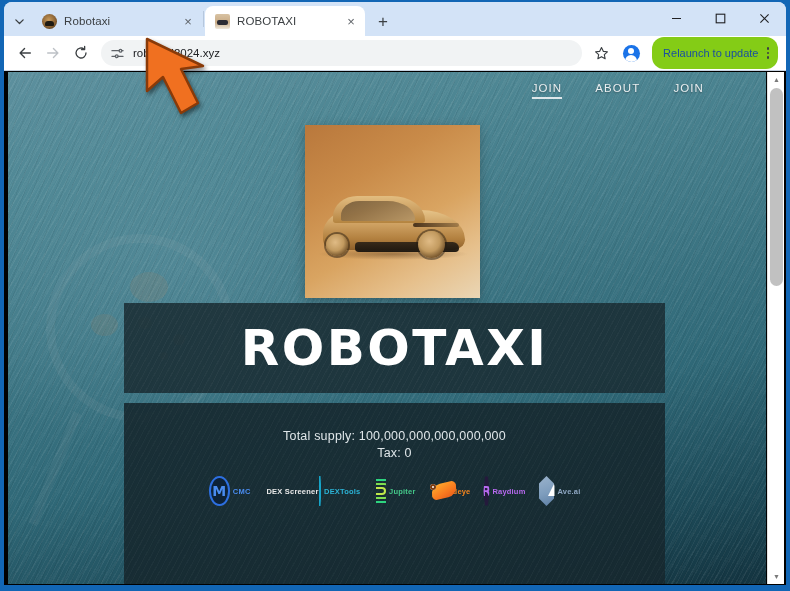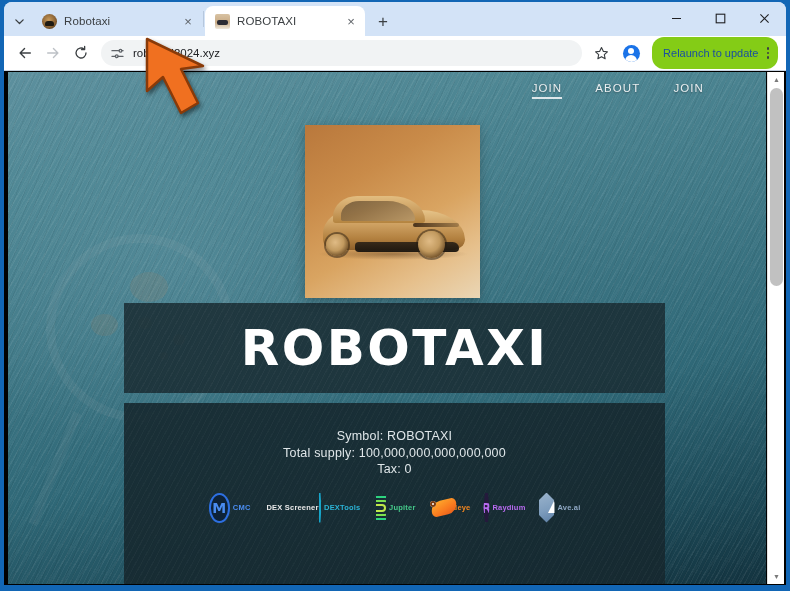--- a/index.html
+++ b/index.html
@@ -558,21 +558,20 @@
           </div>
         </div>
 
         <div id="titleband">
           <div class="streaks"></div>
           <div id="sitetitle">ROBOTAXI</div>
         </div>
 
         <div id="infoband">
           <div class="streaks"></div>
-          <div class="infoline">Symbol: ROBOTAXI</div>
           <div class="infoline">Total supply: 100,000,000,000,000,000</div>
           <div class="infoline">Tax: 0</div>
 
           <div id="linkrow">
             <a class="linkitem">
               <span class="linkglyph g-cmc"></span>
               <span class="linklabel" style="color:#4a8cf0">CMC</span>
             </a>
             <a class="linkitem">
               <span class="linkglyph g-dexs"></span>

